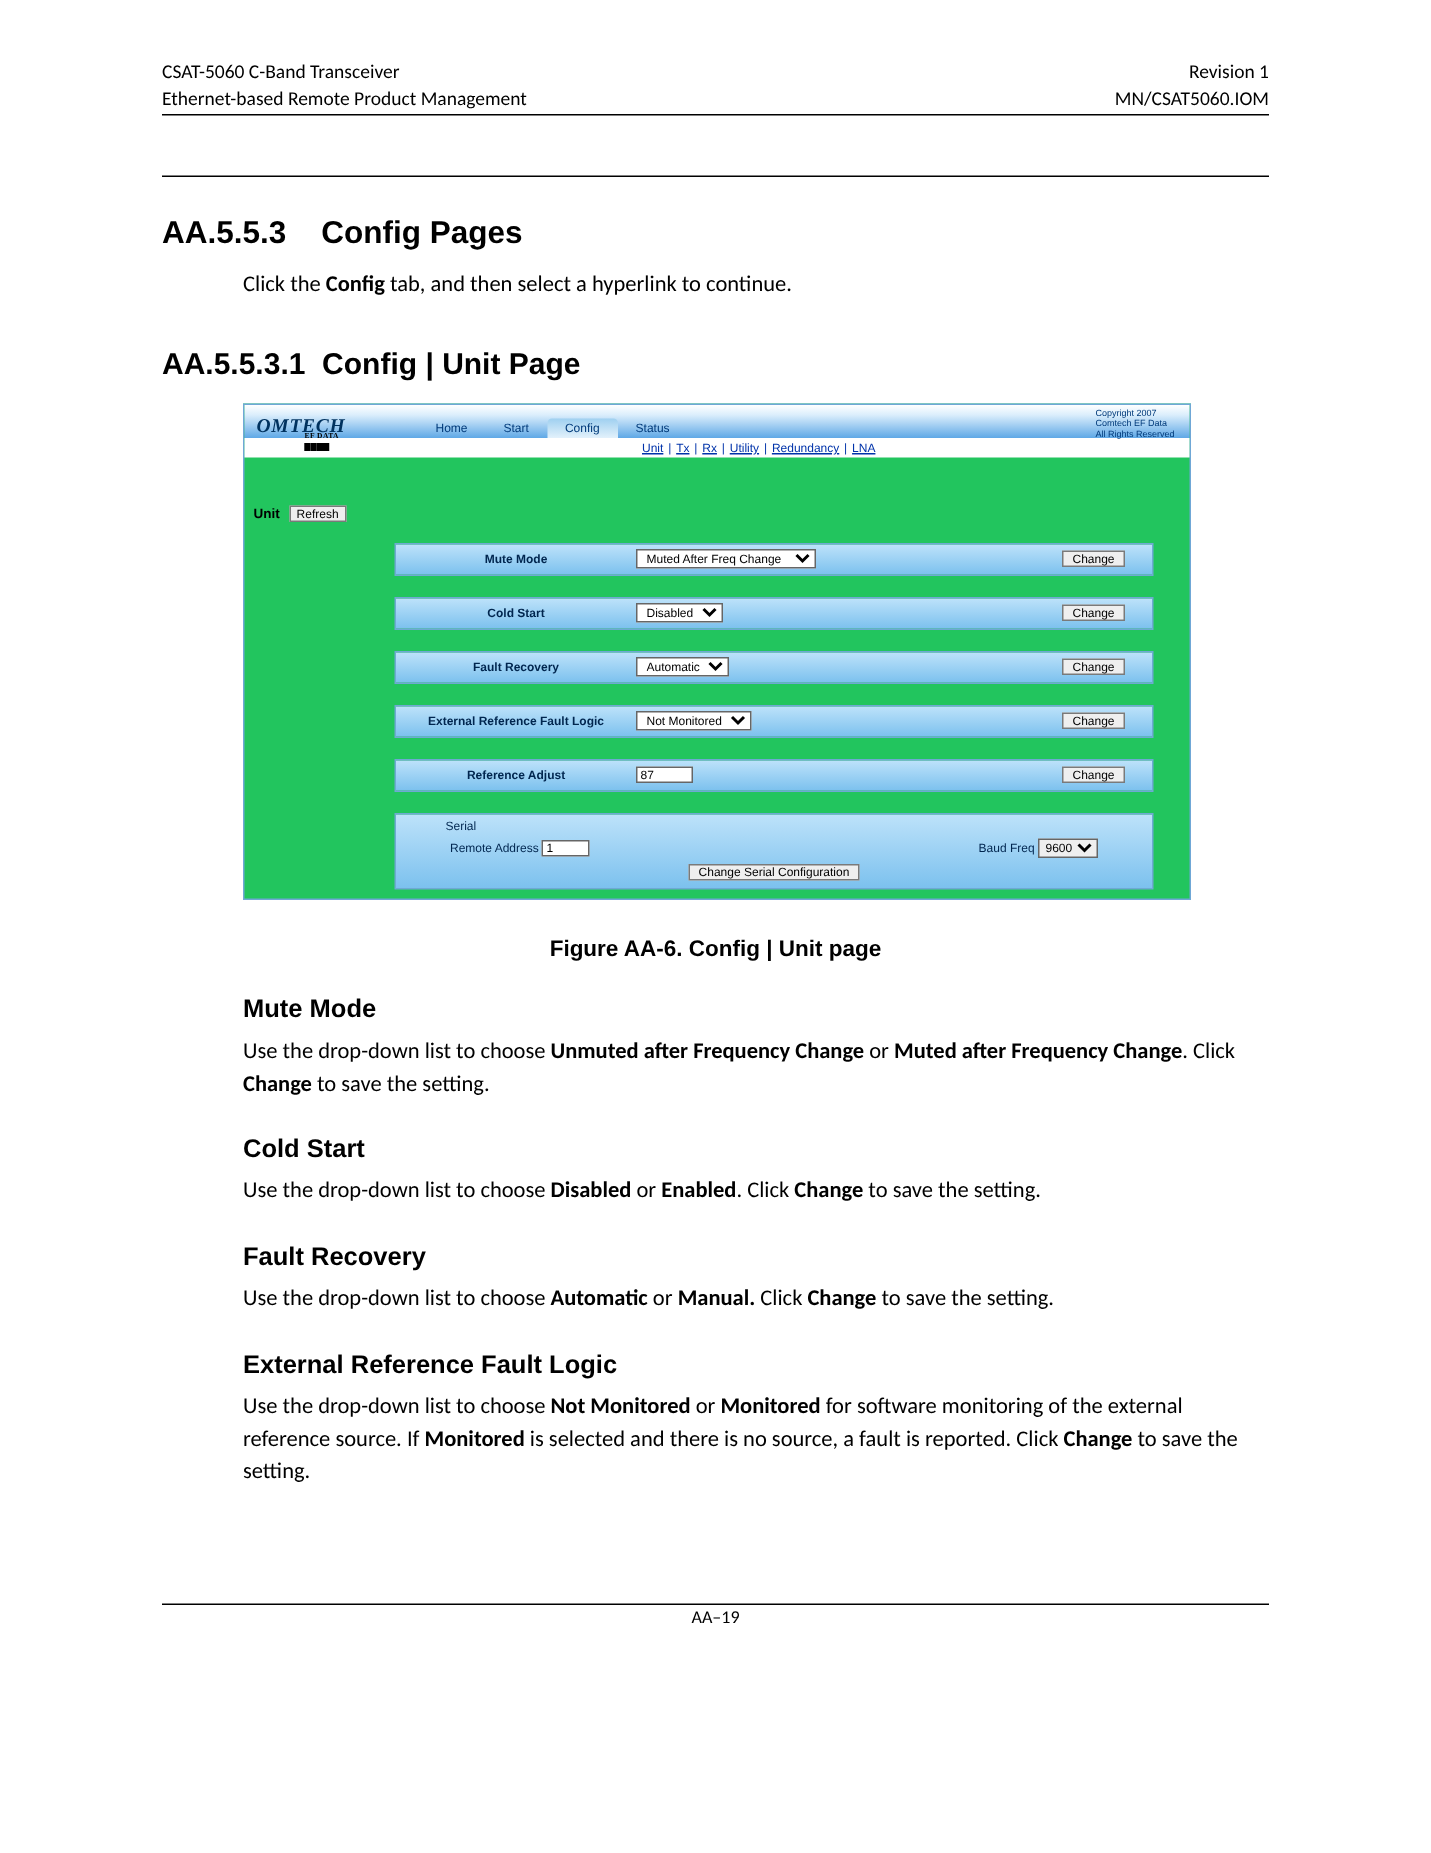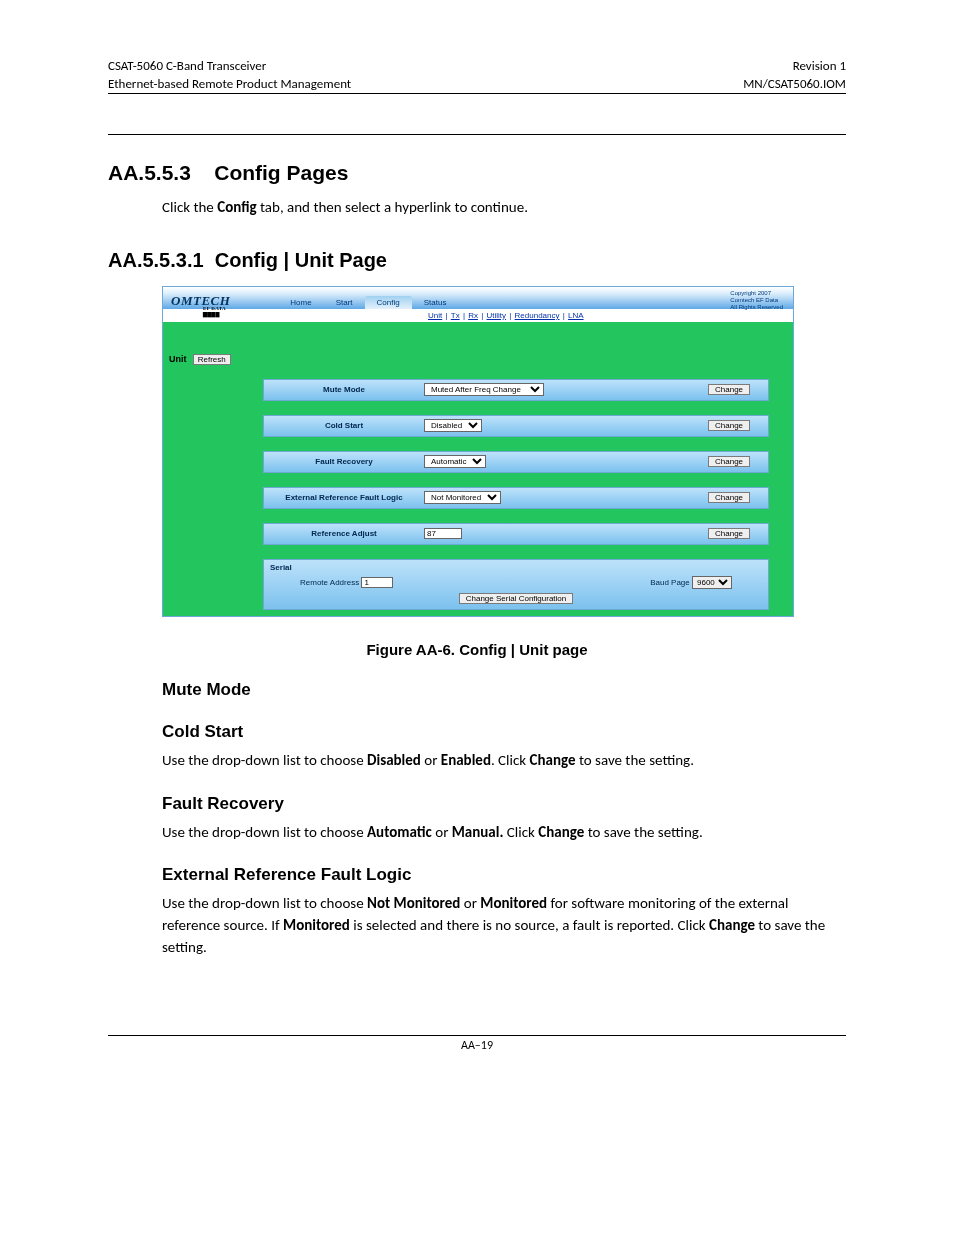--- a/index.html
+++ b/index.html
@@ -1,18 +1,18 @@
 <!DOCTYPE html>
 <html><head>
 <meta charset="utf-8">
 <style>
   html,body{margin:0;padding:0;background:#fff;font-family:Calibri,"Segoe UI",Arial,sans-serif;color:#000;}
   .page{width:954px;min-height:1235px;margin:0 auto;box-sizing:border-box;padding:40px 108px 40px 108px;position:relative;}
   .hdr{display:flex;justify-content:space-between;font-size:13px;border-bottom:1px solid #000;padding-bottom:1px;margin-bottom:4px;}
-  .hdr .l,.hdr .r{line-height:1.35;margin-top:17px;}
+  .hdr .l,.hdr .r{line-height:1.35;}
   .hdr .r{text-align:right;}
   .rule{height:1px;background:#000;margin-top:40px;margin-bottom:2px;}
   h2.sec{font-family:Arial,Helvetica,sans-serif;font-weight:bold;font-size:21px;margin:26px 0 12px 0;}
   h3.sec{font-family:Arial,Helvetica,sans-serif;font-weight:bold;font-size:20px;margin:30px 0 12px 0;}
   h4.sub{font-family:Arial,Helvetica,sans-serif;font-weight:bold;font-size:17px;margin:22px 0 6px 0;}
   p.body{font-size:15px;line-height:1.45;margin:8px 0 8px 54px;}
   .caption{font-family:Arial,Helvetica,sans-serif;font-weight:bold;text-align:center;font-size:15px;margin:24px 0 8px 0;}
   b{font-weight:bold;}
   .pg-num{text-align:center;font-size:12px;border-top:1px solid #000;padding-top:2px;margin-top:8px;}
 
@@ -34,21 +34,21 @@
   .rows{padding:14px 24px 6px 100px;}
   .cfg-row{background:linear-gradient(#bde2fa,#7cc1ee);border:1px solid #6ea9d3;height:20px;display:flex;align-items:center;margin-bottom:14px;}
   .cfg-label{flex:0 0 160px;text-align:center;font-weight:bold;font-size:8px;color:#00264f;}
   .cfg-ctrl{flex:0 0 180px;}
   .cfg-ctrl select,.cfg-ctrl input[type=text]{font-size:8px;padding:0 2px;border:1px solid #666;background:#fff;}
   .cfg-ctrl input[type=text]{width:32px;}
   .cfg-change{flex:0 0 60px;}
   .btn{font-size:8px;padding:0 6px;background:#efefef;border:1px solid #7a7a7a;cursor:pointer;}
 
   .serial-box{background:linear-gradient(#bde2fa,#7cc1ee);border:1px solid #6ea9d3;padding:3px 6px 5px 6px;margin-top:6px;}
-  .serial-title{font-weight:bold;font-size:8px;color:#00264f;margin-bottom:4px;}
+  .serial-title{font-weight:normal;font-size:8px;color:#00264f;margin-bottom:4px;margin-left:27px;}
   .serial-inner{display:flex;align-items:center;justify-content:space-between;padding:0 30px;}
   .serial-inner label{font-size:8px;color:#00264f;}
   .serial-inner input[type=text]{width:26px;font-size:8px;border:1px solid #666;padding:0 2px;}
   .serial-inner select{font-size:8px;border:1px solid #666;}
   .serial-btn-row{text-align:center;margin-top:4px;}
 </style>
 </head>
 <body>
 
 <div class="page">
@@ -135,30 +135,33 @@
         <div class="cfg-row">
           <div class="cfg-label">Reference Adjust</div>
           <div class="cfg-ctrl"><input type="text" value="87" style=""></div>
           <div style="flex: 1 1 0%;"></div>
           <div class="cfg-change"><button class="btn">Change</button></div>
         </div>
         <div class="serial-box">
           <div class="serial-title">Serial</div>
           <div class="serial-inner">
             <span><label>Remote Address</label> <input type="text" value="1" style=""></span>
-            <span><label>Baud Page</label> <select><option>9600</option></select></span>
+            <span><label>Baud Freq</label> <select><option>9600</option></select></span>
           </div>
           <div class="serial-btn-row"><button class="btn">Change Serial Configuration</button></div>
         </div>
       </div>
   </div>
 
   <div class="caption">Figure AA-6. Config | Unit page</div>
 
   <h4 class="sub" style="margin-left:54px">Mute Mode</h4>
+  <p class="body">
+    <span>Use the drop-down list to choose </span><b>Unmuted after Frequency Change</b><span> or </span><b>Muted after Frequency Change</b><span>. Click </span><b>Change</b><span> to save the setting.</span>
+  </p>
 
   <h4 class="sub" style="margin-left:54px">Cold Start</h4>
   <p class="body">
     <span>Use the drop-down list to choose </span><b>Disabled</b><span> or </span><b>Enabled</b><span>. Click </span><b>Change</b><span> to save the setting.</span>
   </p>
 
   <h4 class="sub" style="margin-left:54px">Fault Recovery</h4>
   <p class="body">
     <span>Use the drop-down list to choose </span><b>Automatic</b><span> or </span><b>Manual.</b><span> Click </span><b>Change</b><span> to save the setting.</span>
   </p>

